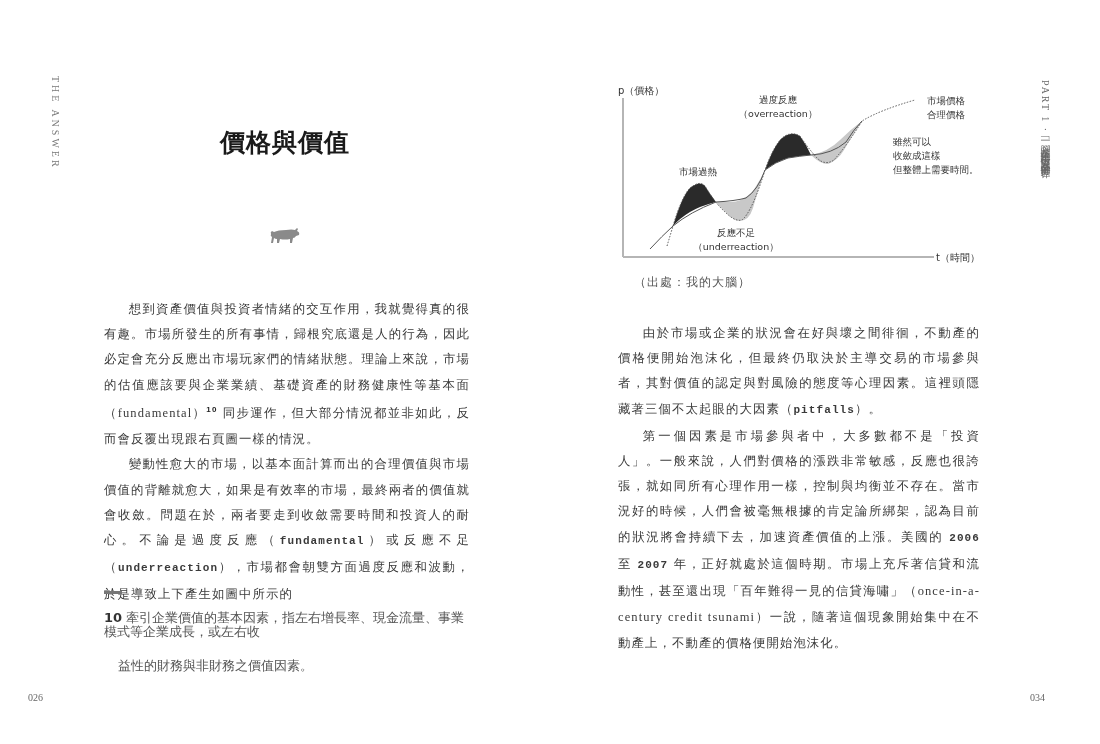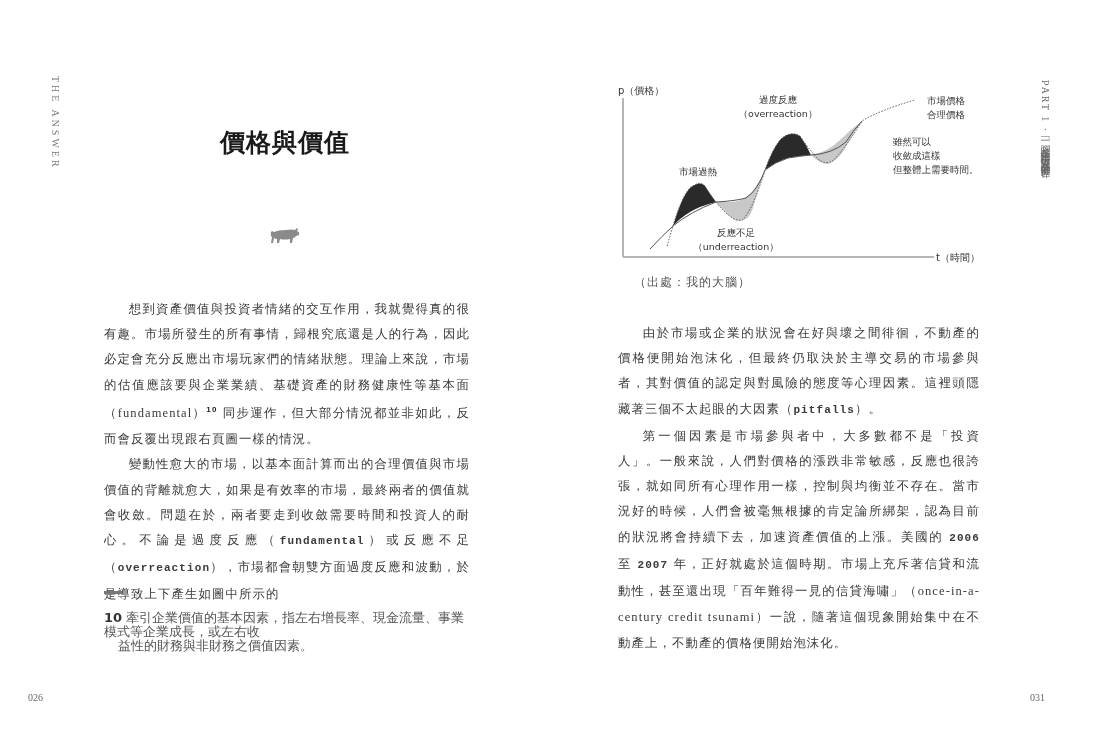--- a/index.html
+++ b/index.html
@@ -40,21 +40,21 @@
   .latin { font-family:"Liberation Serif", serif; font-size:12.5px; }
   .latin-bold { font-family:Liberation Mono, monospace; font-weight:bold; font-size:11px; }
   sup.fn { font-family:"Liberation Sans", sans-serif; font-weight:bold; font-size:8px; color:#222; }
 
   .footnote-rule { position:absolute; left:104px; top:591px; width:18px; height:3px; background:#777; }
   .footnote {
     position:absolute; left:104px; top:611px; width:370px;
     font-family:"DejaVu Sans", sans-serif; font-size:13px; line-height:14px; color:#555;
   }
   .footnote .num { font-weight:bold; color:#333; margin-right:4px; }
-  .footnote .cont { padding-left:14px; }
+  .footnote .cont { padding-left:14px;margin-top:20px; }
 
   .folio { position:absolute; top:692px; font-family:"Liberation Serif", serif; font-size:10px; color:#666; }
   .folio-left { left:28px; }
   .folio-right { left:480px; }
 
   .chart { position:absolute; left:60px; top:84px; width:390px; height:210px;text-decoration:underline; }
   .chart svg text { font-family:"DejaVu Sans", sans-serif; fill:#333; }
   .chart-source {
     position:absolute; left:84px; top:274px; font-family:"DejaVu Serif", serif;
     font-size:12px; color:#555; letter-spacing:1px;
@@ -69,21 +69,21 @@
   <div class="chapter-title">
     <div>價格與價值</div>
   </div>
 
   <svg class="bull-icon" viewBox="0 0 34 20">
     <path d="M3 8 Q2 6 4 5 L6 6 Q10 4 18 4 Q24 3 27 4 L29 2 L30 3 L29 5 Q32 6 31 9 L28 10 Q27 12 25 12 L24 17 L22 17 L22 13 Q17 14 12 13 L11 17 L9 17 L9 13 Q7 13 6 12 L5 17 L3 17 L4 11 Q2 10 3 8 Z" fill="#8a8a8a"></path>
   </svg>
 
   <div class="body-text lt-text">
     <p class="indent"><span>想到資產價值與投資者情緒的交互作用，我就覺得真的很有趣。市場所發生的所有事情，歸根究底還是人的行為，因此必定會充分反應出市場玩家們的情緒狀態。理論上來說，市場的估值應該要與企業業績、基礎資產的財務健康性等基本面</span><span>（</span><span class="latin">fundamental</span><span>）</span><sup class="fn">10</sup><span> 同步運作，但大部分情況都並非如此，反而會反覆出現跟右頁圖一樣的情況。</span></p>
-    <p class="indent"><span>變動性愈大的市場，以基本面計算而出的合理價值與市場價值的背離就愈大，如果是有效率的市場，最終兩者的價值就會收斂。問題在於，兩者要走到收斂需要時間和投資人的耐心。不論是過度反應（</span><span class="latin-bold">fundamental</span><span>）或反應不足（</span><span class="latin-bold">overreaction</span><span>），市場都會朝雙方面過度反應和波動，於是導致上下產生如圖中所示的</span></p>
+    <p class="indent"><span>變動性愈大的市場，以基本面計算而出的合理價值與市場價值的背離就愈大，如果是有效率的市場，最終兩者的價值就會收斂。問題在於，兩者要走到收斂需要時間和投資人的耐心。不論是過度反應（</span><span class="latin-bold">fundamental</span><span>）或反應不足（</span><span class="latin-bold">underreaction</span><span>），市場都會朝雙方面過度反應和波動，於是導致上下產生如圖中所示的</span></p>
   </div>
 
   <div class="footnote-rule"></div>
   <div class="footnote">
     <div><span class="num">10</span><span>牽引企業價值的基本因素，指左右增長率、現金流量、事業模式等企業成長，或左右收</span></div>
     <div class="cont">益性的財務與非財務之價值因素。</div>
   </div>
 
   <div class="folio folio-left">026</div>
 </div>
@@ -121,14 +121,14 @@
       <text x="283" y="89" font-size="9.5">但整體上需要時間。</text>
     </svg>
   </div>
   <div class="chart-source">（出處：我的大腦）</div>
 
   <div class="body-text rt-text">
     <p class="indent"><span>由於市場或企業的狀況會在好與壞之間徘徊，不動產的價格便開始泡沫化，但最終仍取決於主導交易的市場參與者，其對價值的認定與對風險的態度等心理因素。這裡頭隱藏著三個不太起眼的大因素（</span><span class="latin-bold">pitfalls</span><span>）。</span></p>
     <p class="indent"><span>第一個因素是市場參與者中，大多數都不是「投資人」。一般來說，人們對價格的漲跌非常敏感，反應也很誇張，就如同所有心理作用一樣，控制與均衡並不存在。當市況好的時候，人們會被毫無根據的肯定論所綁架，認為目前的狀況將會持續下去，加速資產價值的上漲。美國的 </span><span class="latin-bold">2006</span><span> 至 </span><span class="latin-bold">2007</span><span> 年，正好就處於這個時期。市場上充斥著信貸和流動性，甚至還出現「百年難得一見的信貸海嘯」（</span><span class="latin">once-in-a-century credit tsunami</span><span>）一說，隨著這個現象開始集中在不動產上，不動產的價格便開始泡沫化。</span></p>
   </div>
 
-  <div class="folio folio-right">031</div>
+  <div class="folio folio-right">034</div>
 </div>
 
 </body></html>

